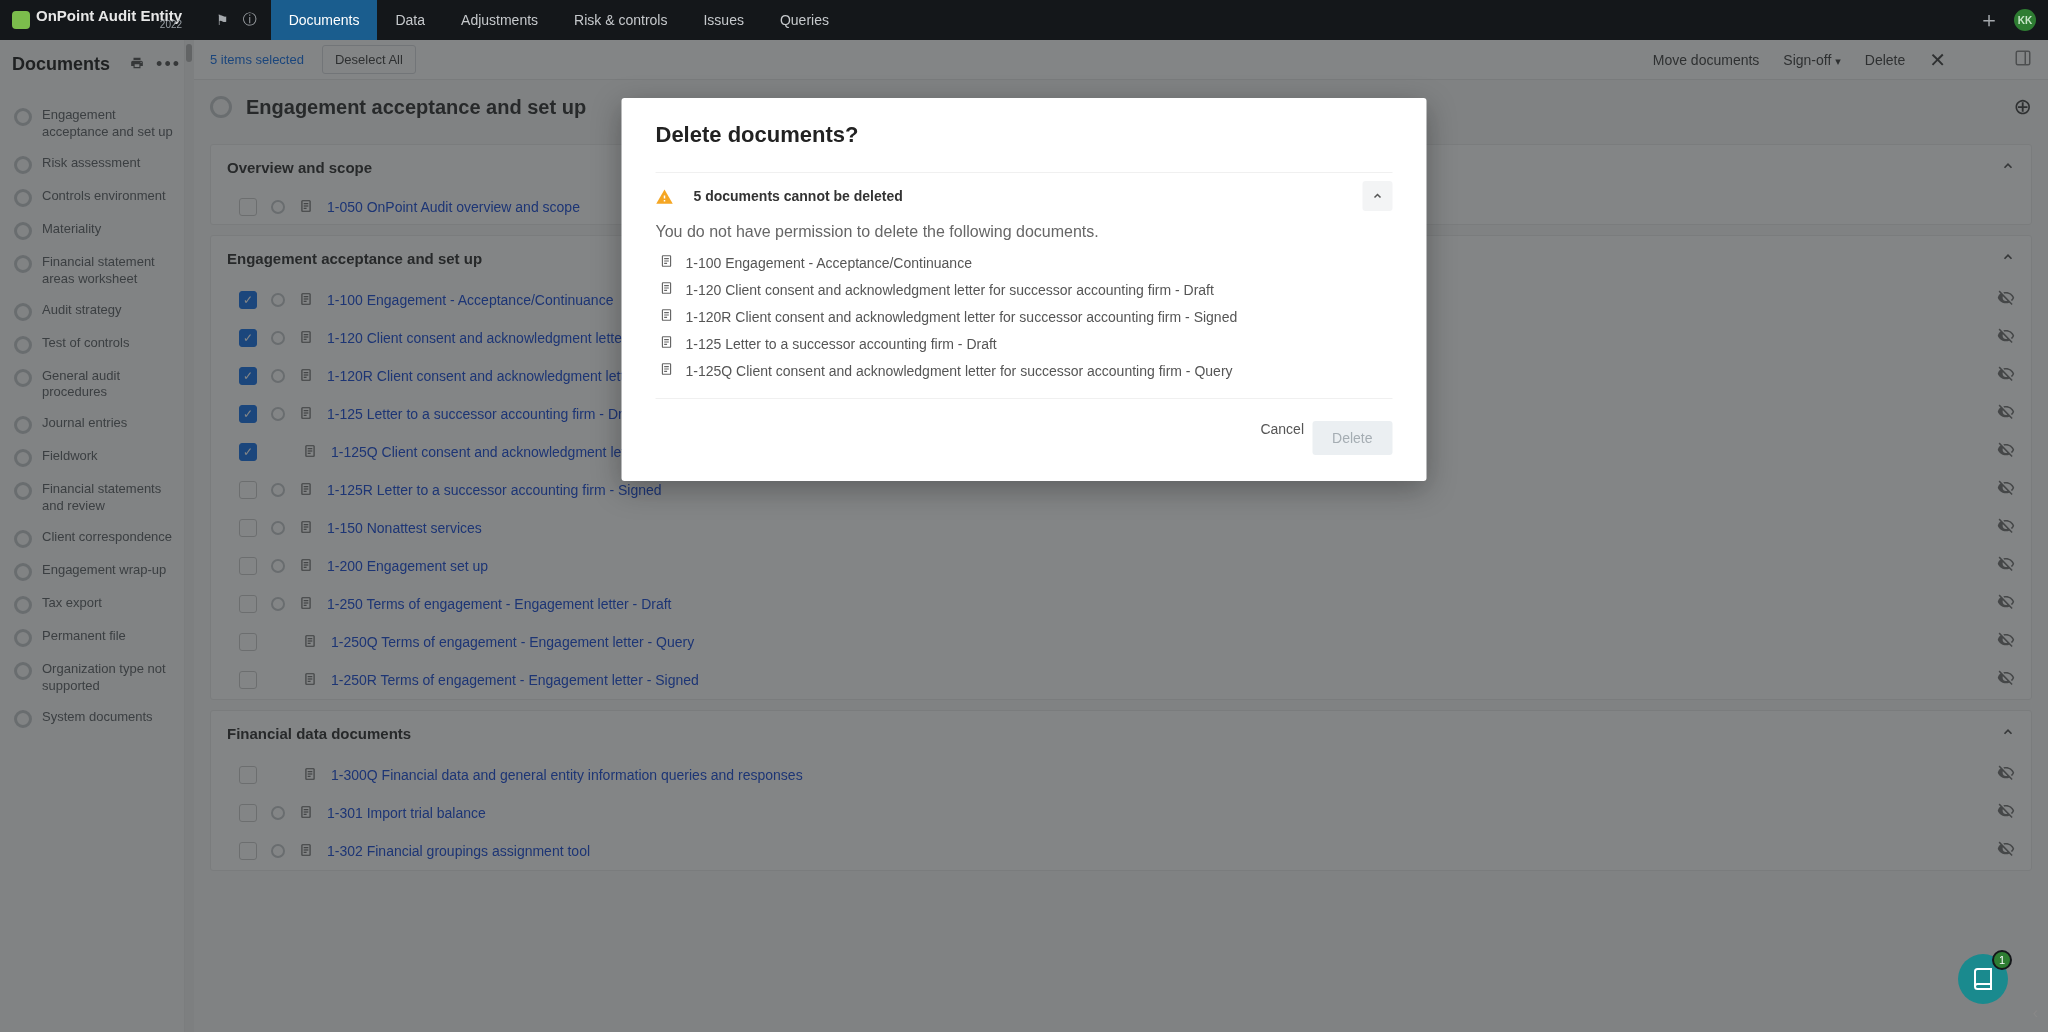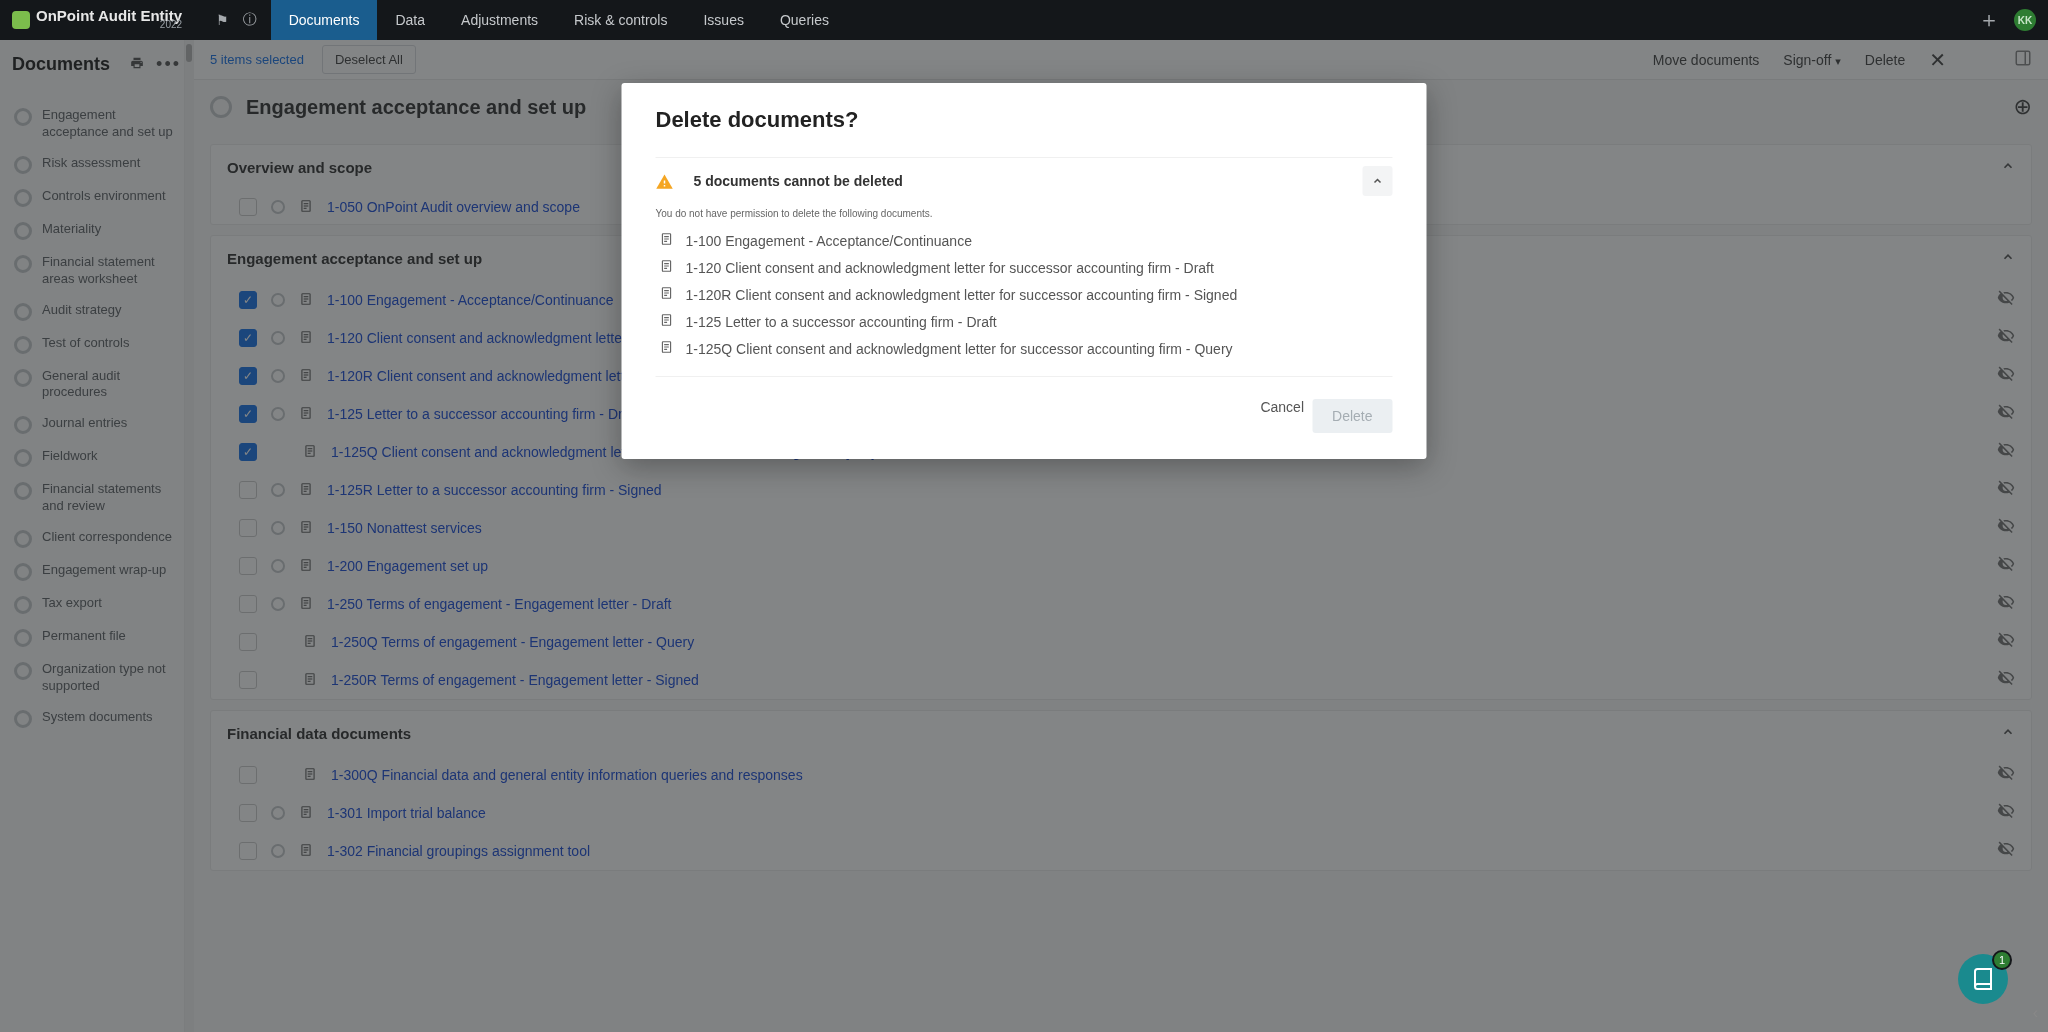--- a/index.html
+++ b/index.html
@@ -58,29 +58,29 @@
     .chk.checked::after { content:"✓"; font-size:12px; line-height:1;}
     .row-circ { width:14px; height:14px; border-radius:50%; border:2px solid #c6c9cc; flex-shrink:0;}
     .doc-icon { width:14px; text-align:center; color:#666; flex-shrink:0;}
     .doc-name { flex:1; white-space:nowrap; overflow:hidden; text-overflow:ellipsis;}
     .eye { color:#777; font-size:16px; margin-left:auto;}
 
     
     .overlay { position:absolute; inset:0; background:rgba(30,32,34,0.55); z-index:50; top:0; left:0; right:0; bottom:0; position:fixed; top:40px;}
 
     
-    .modal { position:fixed; z-index:100; background:#fff; border-radius:3px; box-shadow: 0 8px 30px rgba(0,0,0,0.3); left:50%; transform:translateX(-50%); top: 83px; width: 805px; }
+    .modal { position:fixed; z-index:100; background:#fff; border-radius:3px; box-shadow: 0 8px 30px rgba(0,0,0,0.3); left:50%; transform:translateX(-50%); top: 98px; width: 805px; }
     .modal-inner { padding: 24px 34px 26px 34px; }
     .modal-title { font-size:22px; font-weight:700; color:#222; margin-bottom: 24px;}
     .warn-row { display:flex; align-items:center; gap:22px; padding:8px 0; border-top:1px solid #f0f0f0;}
     .warn-icon { width:16px; height:16px; }
     .warn-icon svg { display:block;}
     .warn-title { font-weight:600; color:#333; flex:1; font-size:14px;}
     .warn-caret { width:30px; height:30px; display:flex; align-items:center; justify-content:center; background:#f3f4f5; border-radius:3px; color:#555; cursor:pointer;}
-    .warn-desc { color:#666; font-size:10px; padding: 4px 0 8px 0;}
+    .warn-desc { color:#666; font-size:16px; padding: 4px 0 8px 0;}
     .warn-list { padding: 0 0 14px 0; border-bottom:1px solid #f0f0f0;}
     .warn-item { display:flex; align-items:center; gap:12px; padding:5px 0 5px 4px; color:#555; font-size:14px; }
     .modal-actions { display:flex; justify-content:flex-end; gap:8px; padding-top:22px; align-items:flex-start;}
     .act-cancel { color:#555; cursor:pointer; font-size:14px;}
     .act-delete { background:#ebeff2; color:#a5adb3; padding:9px 20px; border-radius:3px; font-size:14px;}
 
     
     .fab { position:fixed; bottom:28px; right:40px; width:50px; height:50px; border-radius:50%; background:#1a8a8e; display:flex; align-items:center; justify-content:center; color:#fff; z-index:200;}
     .fab-badge { position:absolute; top:-4px; right:-4px; width:20px; height:20px; border-radius:50%; background:#2e7d32; border:2px solid #14171a; display:flex; align-items:center; justify-content:center; color:#fff; font-size:11px;}
     .fab-caret { position:fixed; bottom:10px; right:10px; color:#888; z-index:200; font-size:16px;}

